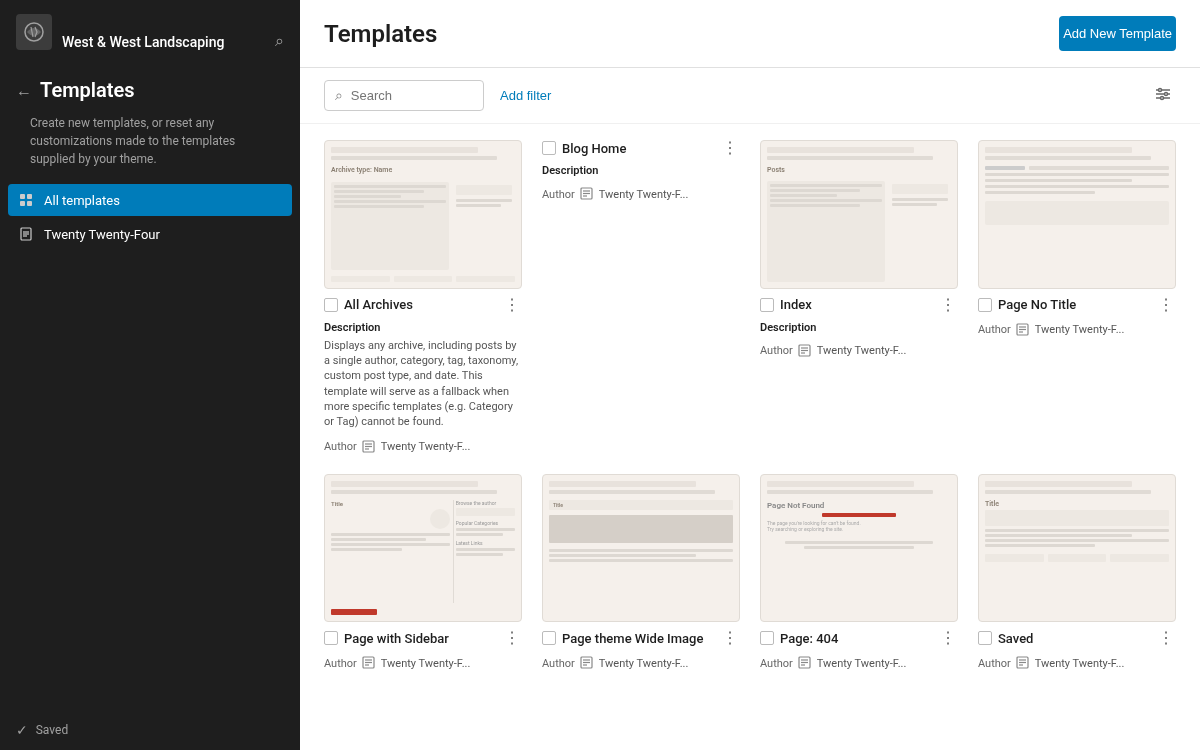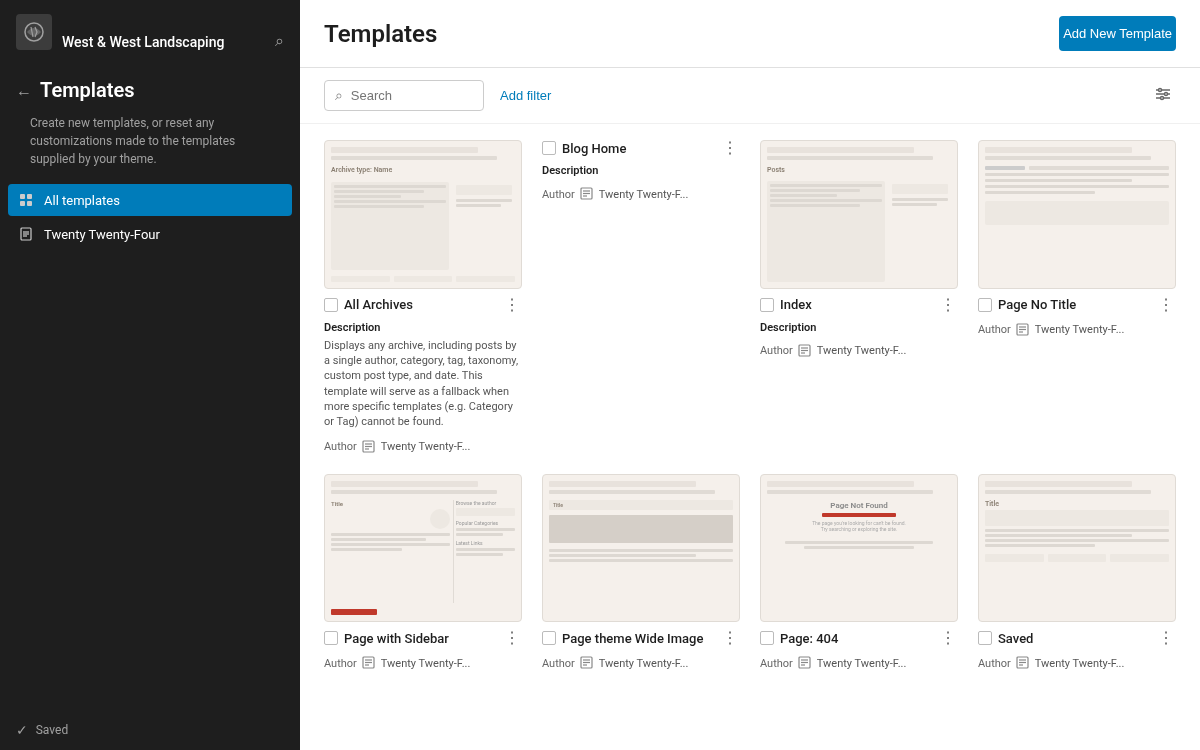--- a/index.html
+++ b/index.html
@@ -639,21 +639,21 @@
       </span>
       <span class="author-name">Twenty Twenty-F...</span>
     </div>
   </div>
       <div class="template-card">
     <div class="template-preview">
 
       <div class="preview-inner">
         <div class="preview-topbar"></div>
         <div class="preview-nav"></div>
-        <div style="margin-top:4px;text-align:center;">
+        <div style="margin-top:4px;text-align:left;">
           <div style="font-size:8px;color:#888;font-weight:600;">Page Not Found</div>
           <div style="height:4px;background:#c0392b;border-radius:1px;width:40%;margin:3px auto;"></div>
           <div style="font-size:5px;color:#aaa;margin-top:2px;">The page you're looking for can't be found.</div>
           <div style="font-size:5px;color:#aaa;">Try searching or exploring the site.</div>
         </div>
         <div style="margin-top:6px;display:flex;flex-direction:column;gap:2px;">
           <div class="preview-line med" style="margin:0 auto;"></div>
           <div class="preview-line short" style="margin:0 auto;"></div>
         </div>
       </div>

